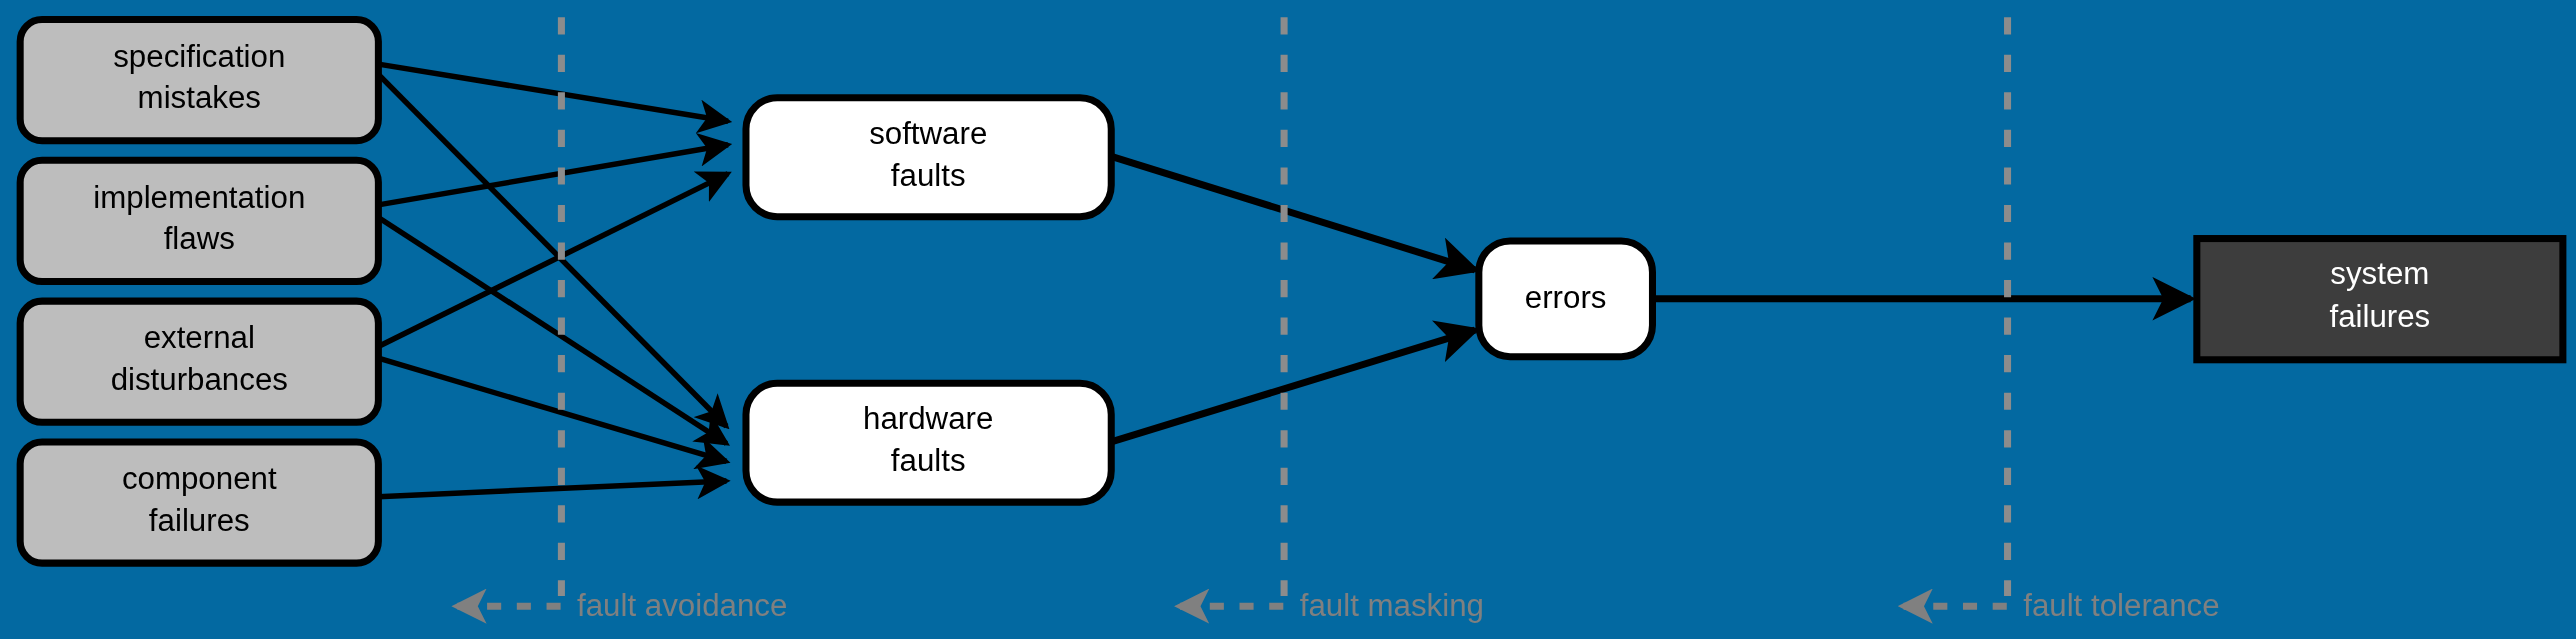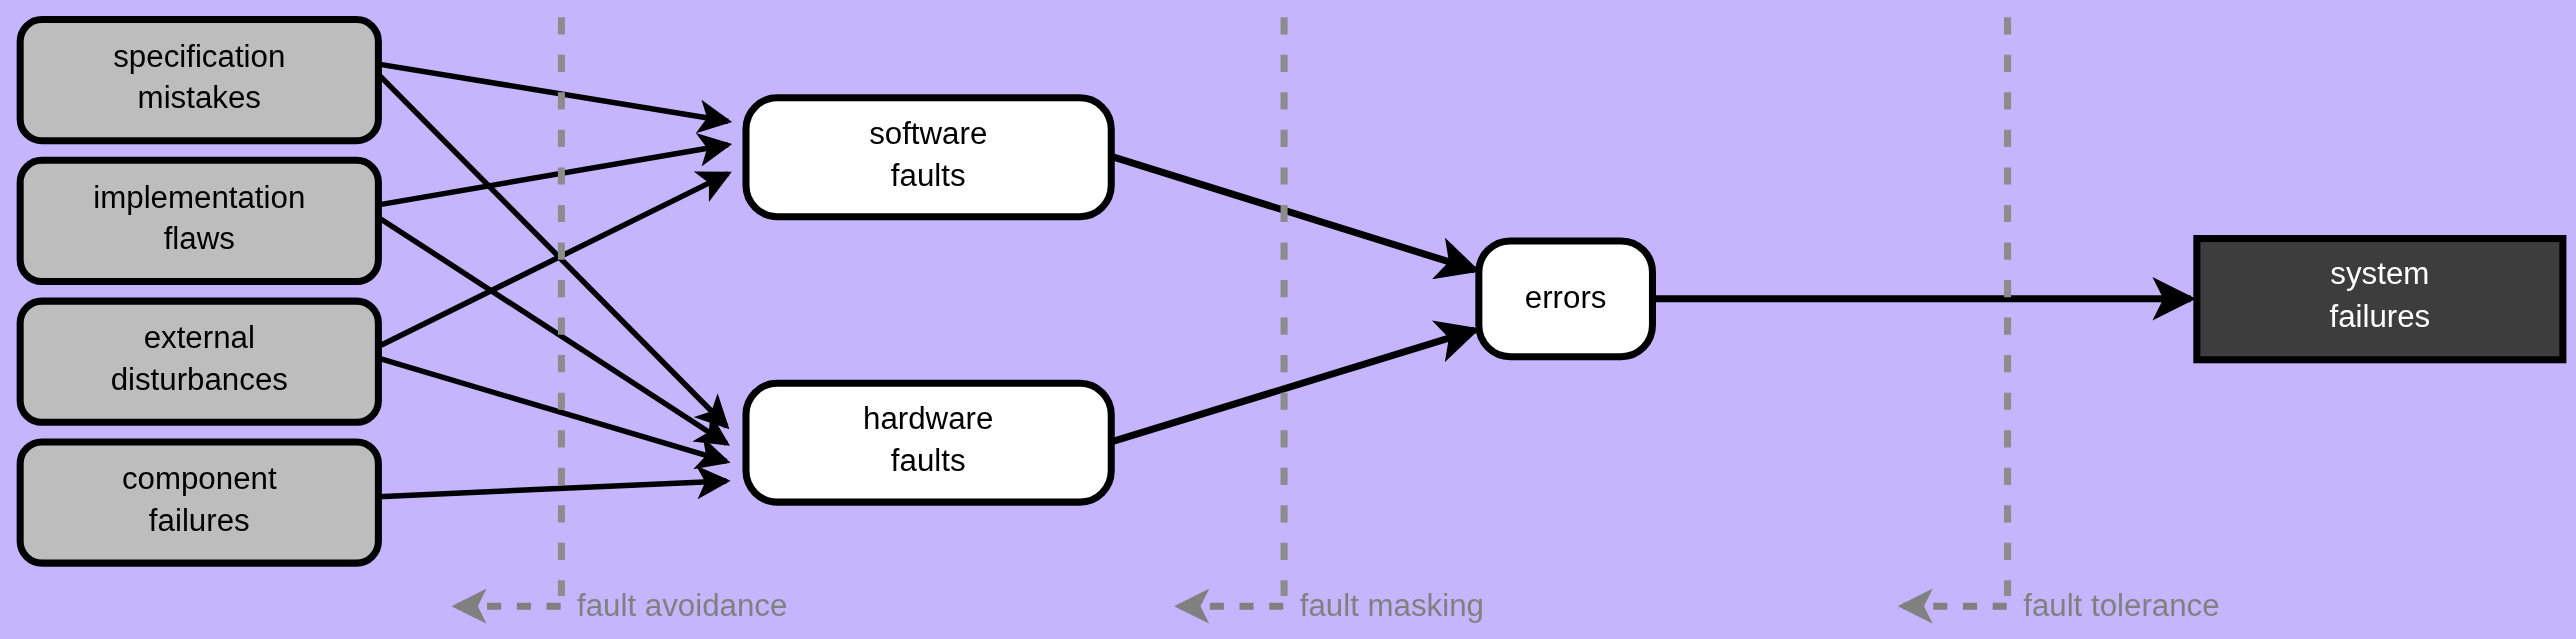--- a/index.html
+++ b/index.html
@@ -7,21 +7,21 @@
     padding: 0;
     background: #ffffff;
   }
   body {
     font-family: "Liberation Sans", sans-serif;
   }
   #diagram-root {
     position: relative;
     width: 2576px;
     height: 639px;
-    background: #c4b5fd;
+    background: #0369a1;
     overflow: hidden;
   }
   svg#canvas {
     position: absolute;
     top: 0;
     left: 0;
     width: 2576px;
     height: 639px;
     display: block;
   }

